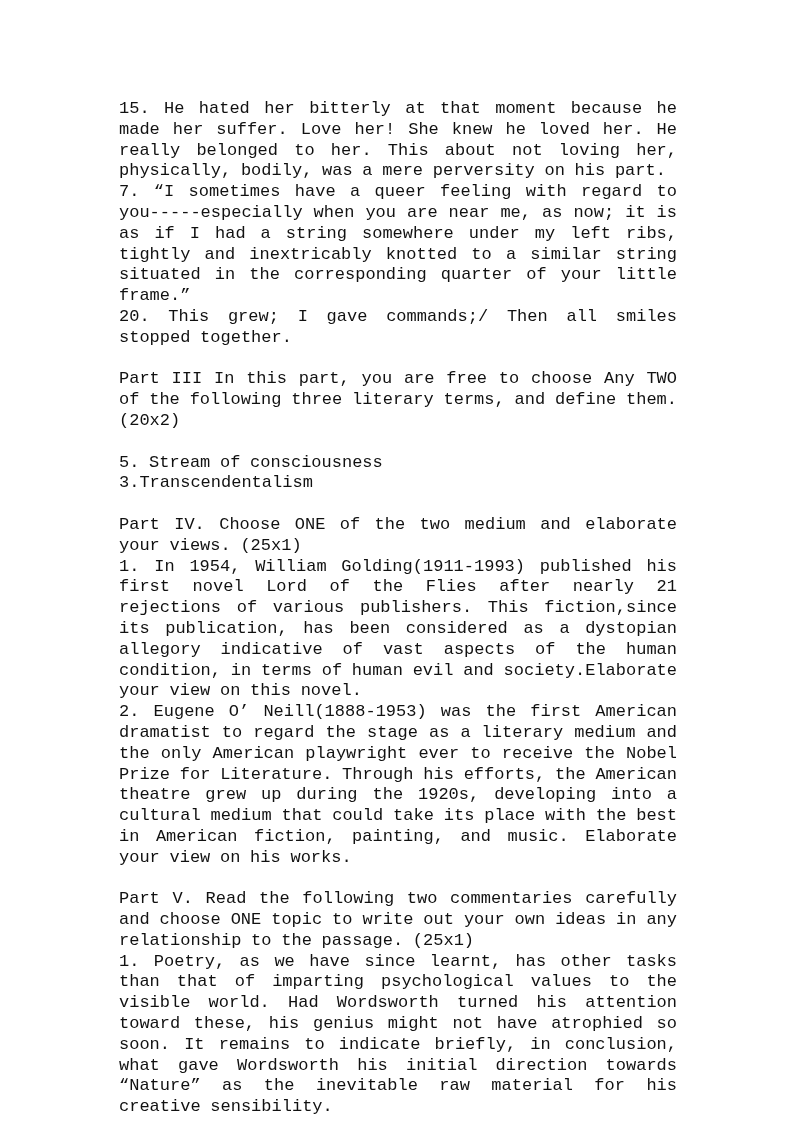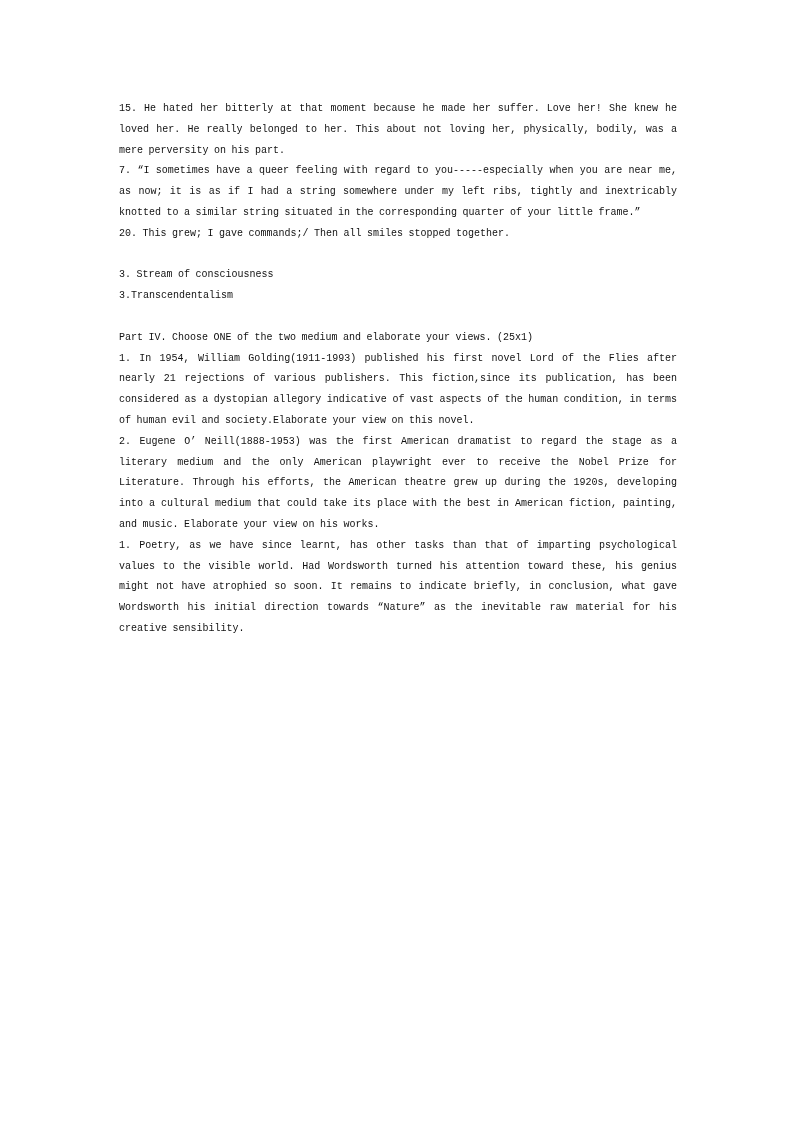--- a/index.html
+++ b/index.html
@@ -17,43 +17,45 @@
     color: #111111;
   }
   .content {
     position: absolute;
     left: 119px;
     top: 99px;
     width: 558px;
   }
   .content p {
     margin: 0;
-    font-size: 10px;
+    font-size: 17px;
     line-height: 20.8px;
     text-align: justify;
     word-spacing: -0.5px;
   }
   .content p.gap {
     margin-top: 20.8px;
   }
 </style>
 </head>
 <body>
 
 <div class="page">
   <div class="content">
 
     <p>15. He hated her bitterly at that moment because he made her suffer. Love her! She knew he loved her. He really belonged to her. This about not loving her, physically, bodily, was a mere perversity on his part.</p>
     <p>7. “I sometimes have a queer feeling with regard to you-----especially when you are near me, as now; it is as if I had a string somewhere under my left ribs, tightly and inextricably knotted to a similar string situated in the corresponding quarter of your little frame.”</p>
     <p>20. This grew; I gave commands;/ Then all smiles stopped together.</p>
 
+    <p class="gap">Part III In this part, you are free to choose Any TWO of the following three literary terms, and define them. (20x2)</p>
 
-    <p class="gap">3. Stream of consciousness</p>
+    <p class="gap">5. Stream of consciousness</p>
     <p>3.Transcendentalism</p>
 
     <p class="gap">Part IV. Choose ONE of the two medium and elaborate your views. (25x1)</p>
     <p>1.  In 1954, William Golding(1911-1993) published his first novel Lord of the Flies after nearly 21 rejections of various publishers. This fiction,since its publication, has been considered as a dystopian allegory indicative of vast aspects of the human condition, in terms of human evil and society.Elaborate your view on this novel.</p>
     <p>2.  Eugene O’ Neill(1888-1953) was the first American dramatist to regard the stage as a literary medium and the only American playwright ever to receive the Nobel Prize for Literature. Through his efforts, the American theatre grew up during the 1920s, developing into a cultural medium that could take its place with the best in American fiction, painting, and music.  Elaborate your view on his works.</p>
 
+    <p class="gap">Part V. Read the following two commentaries carefully and choose ONE topic to write out your own ideas in any relationship to the passage. (25x1)</p>
     <p>1.  Poetry, as we have since learnt, has other tasks than that of imparting psychological values to the visible world. Had Wordsworth turned his attention toward these, his genius might not have atrophied so soon. It remains to indicate briefly, in conclusion, what gave Wordsworth his initial direction towards “Nature” as the inevitable raw material for his creative sensibility.</p>
 
   </div>
 </div>
 
 </body></html>

